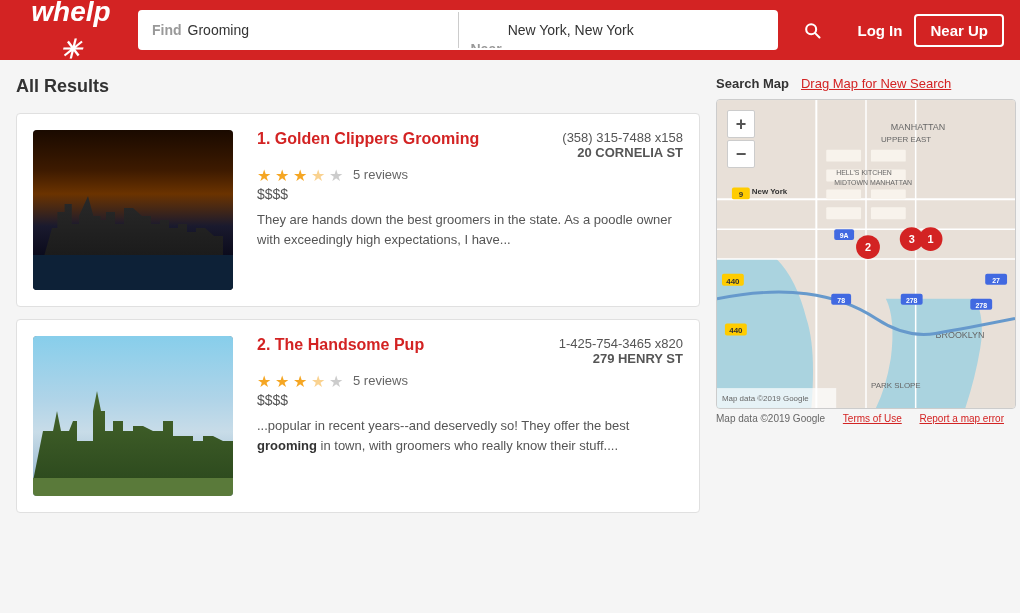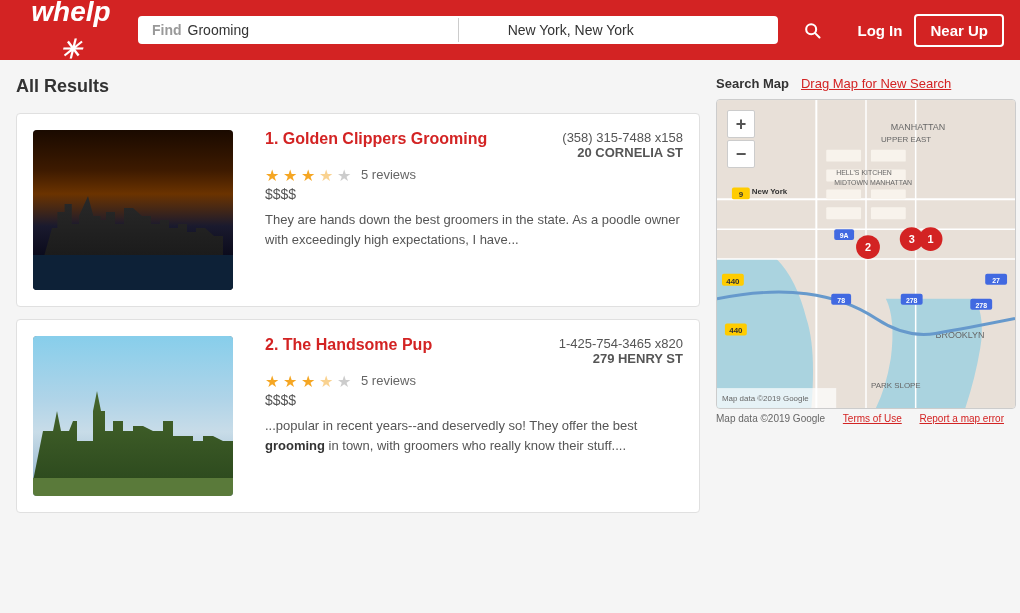--- a/index.html
+++ b/index.html
@@ -30,21 +30,21 @@
       color: white;
       font-size: 26px;
     }
     .search-bar {
       display: flex;
       flex: 1;
       border-radius: 4px;
       overflow: hidden;
       border: 2px solid white;
       background: white;
-      height: 28px;
+      height: 40px;
       max-width: 640px;
     }
     .search-find {
       display: flex;
       align-items: center;
       padding: 0 12px;
       flex: 1;
       border-right: 1px solid #ccc;
     }
     .search-find-label {
@@ -130,21 +130,21 @@
 
     .results-title {
       font-size: 18px;
       font-weight: bold;
       color: #333;
       margin-bottom: 16px;
     }
 
     .result-card {
       display: flex;
-      gap: 32px;
+      gap: 24px;
       background: white;
       border: 1px solid #e0e0e0;
       border-radius: 4px;
       padding: 16px;
       margin-bottom: 12px;
     }
 
     .result-image {
       width: 200px;
       height: 160px;

